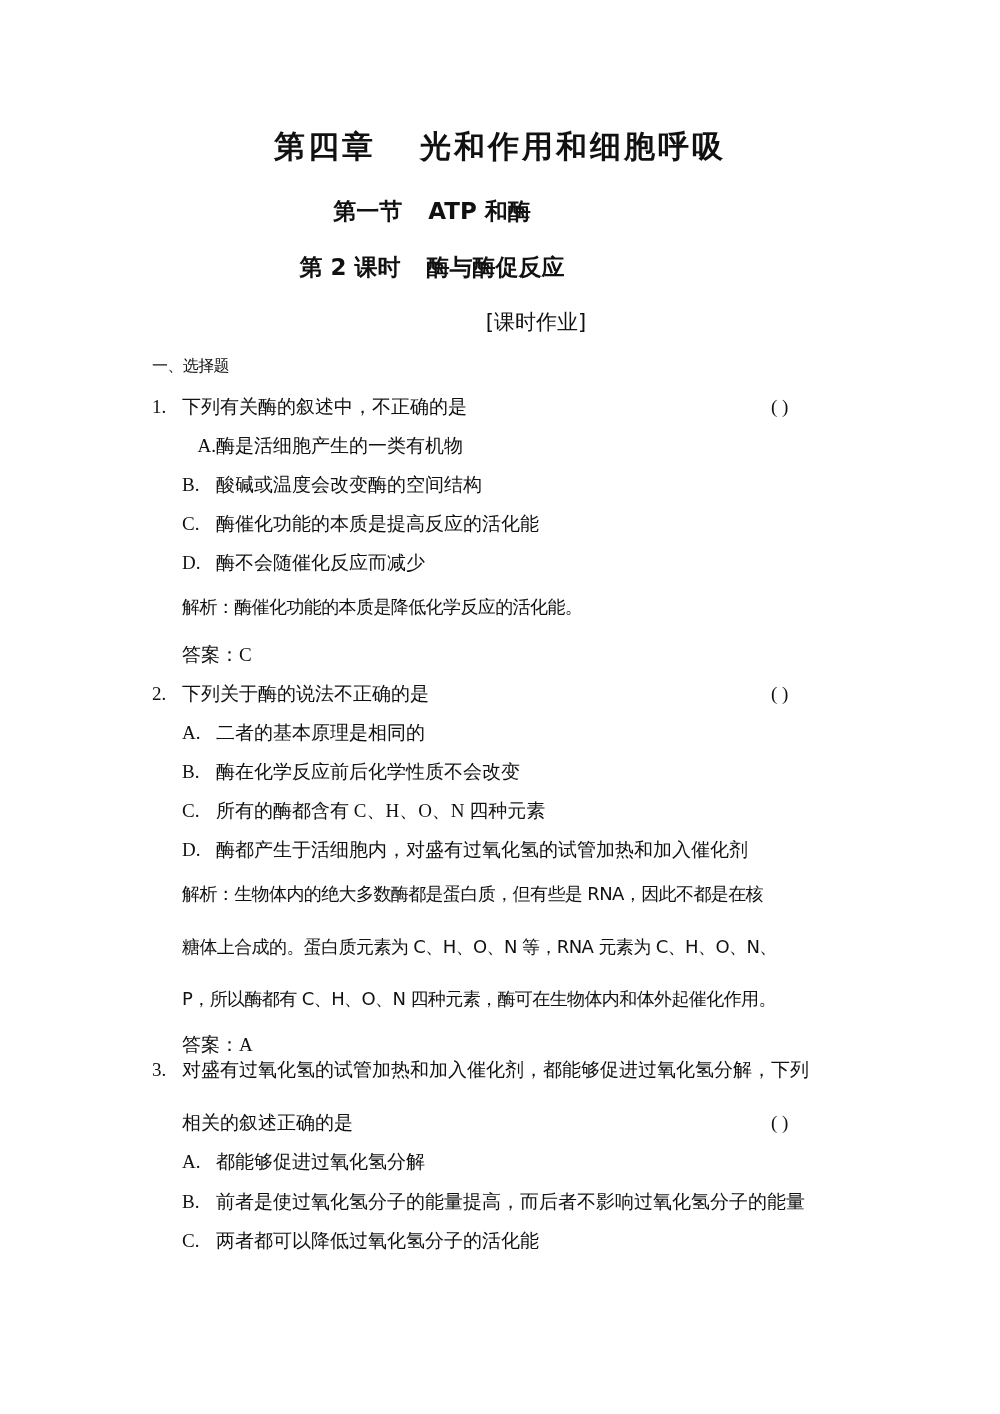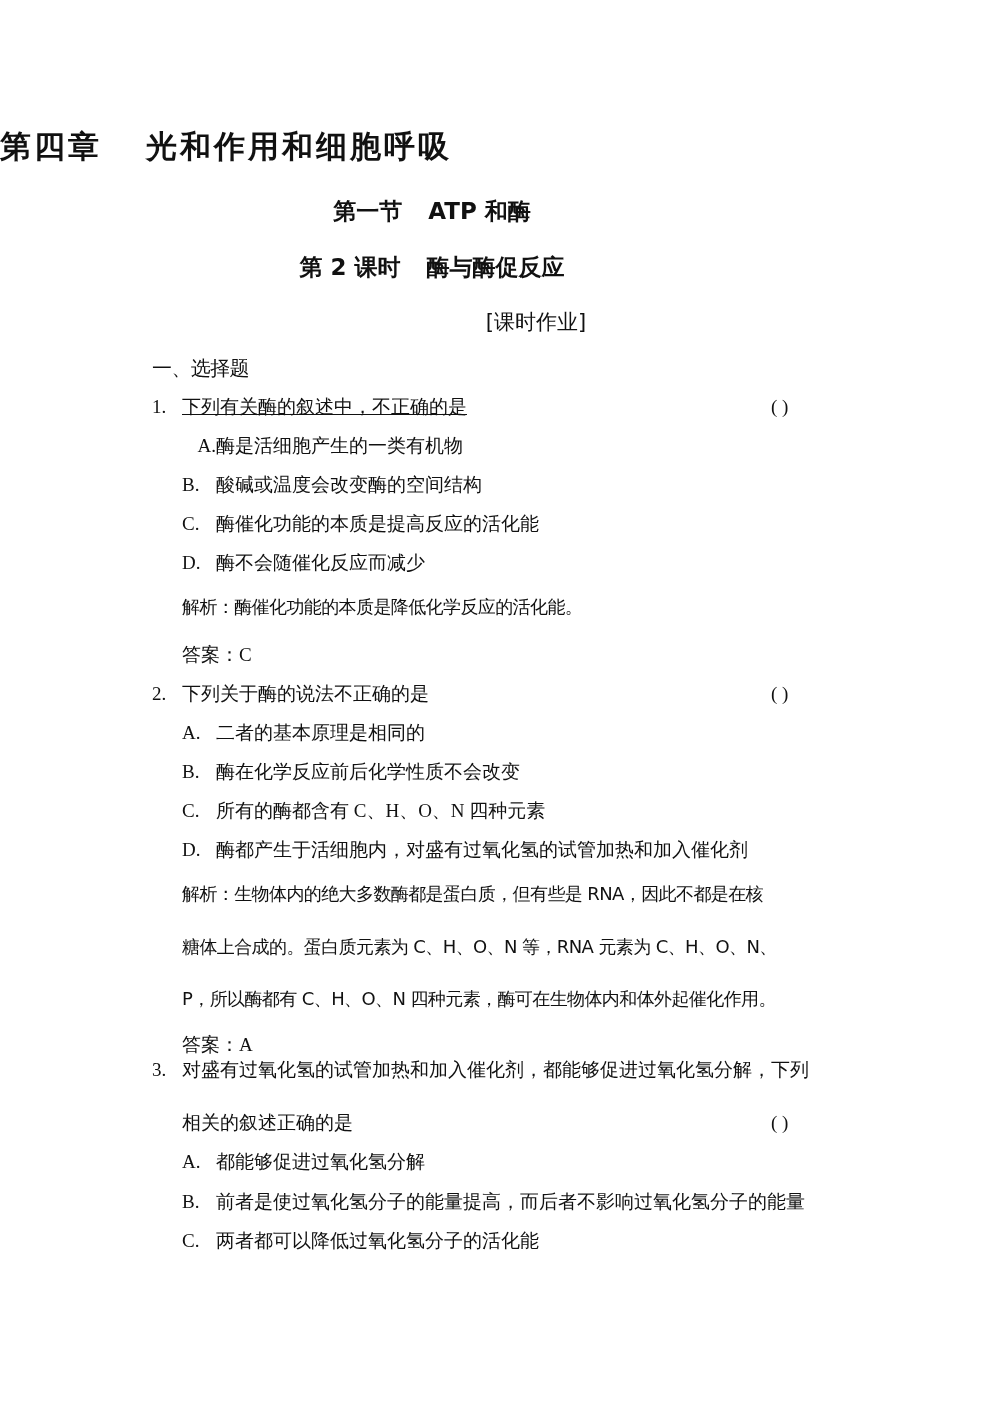--- a/index.html
+++ b/index.html
@@ -1,20 +1,20 @@
 <!DOCTYPE html>
 <html><head>
 <meta charset="utf-8">
 <style>
   html, body { margin: 0; padding: 0; background: #ffffff; }
   body { width: 1000px; height: 1414px; position: relative; overflow: hidden; color: #111111; }
   .line { position: absolute; white-space: nowrap; line-height: 1; }
   .serif { font-family: "Liberation Serif", "DejaVu Serif", serif; font-size: 19px; }
   .sans { font-family: "DejaVu Sans", "Liberation Sans", sans-serif; font-size: 18px; letter-spacing: -0.6px; }
-  .title { font-family: "DejaVu Serif", "Liberation Serif", serif; font-size: 31px; font-weight: bold; left: 0; width: 1000px; letter-spacing: 3px; }
+  .title { font-family: "DejaVu Serif", "Liberation Serif", serif; font-size: 31px; font-weight: bold; left: 0; width: 1000px; text-align: center; letter-spacing: 3px; }
   .title .gap { display: inline-block; width: 44px; }
   .h2 { font-family: "DejaVu Sans", "Liberation Sans", sans-serif; font-size: 23px; font-weight: bold; left: 0; width: 864px; text-align: center; }
   .h2 .gap { display: inline-block; width: 26px; }
   .h3 { font-family: "DejaVu Sans", "Liberation Sans", sans-serif; font-size: 21px; left: 0; width: 1000px; text-align: center; }
   .paren { position: absolute; font-family: "Liberation Serif", serif; font-size: 19px; line-height: 1; }
   .num { display: inline-block; width: 30px; }
   .opt { display: inline-block; width: 34px; }
 </style>
 </head>
 <body>
@@ -23,23 +23,23 @@
   <span>第四章</span><span class="gap"></span><span>光和作用和细胞呼吸</span>
 </div>
 <div class="line h2" style="top:200px;">
   <span>第一节</span><span class="gap"></span><span>ATP 和酶</span>
 </div>
 <div class="line h2" style="top:256px;">
   <span>第 2 课时</span><span class="gap"></span><span>酶与酶促反应</span>
 </div>
 <div class="line h3" style="top:312px;padding-left:36px;">[课时作业]</div>
 
-<div class="line sans" style="left:152px; top:358px; font-size:20px;">一、选择题</div>
+<div class="line sans" style="left:152px; top:358px; font-size:16px;">一、选择题</div>
 
-<div class="line serif" style="left:152px; top:397px;text-decoration:underline;">
+<div class="line serif" style="left:152px; top:397px;">
   <span class="num">1.</span><span>下列有关酶的叙述中，不正确的是</span>
 </div>
 <div class="paren" style="left:771px; top:397px;">(        )</div>
 
 <div class="line serif" style="left:182px; top:436px;text-align:right;">
   <span class="opt">A.</span><span>酶是活细胞产生的一类有机物</span>
 </div>
 <div class="line serif" style="left:182px; top:475px;">
   <span class="opt">B.</span><span>酸碱或温度会改变酶的空间结构</span>
 </div>

